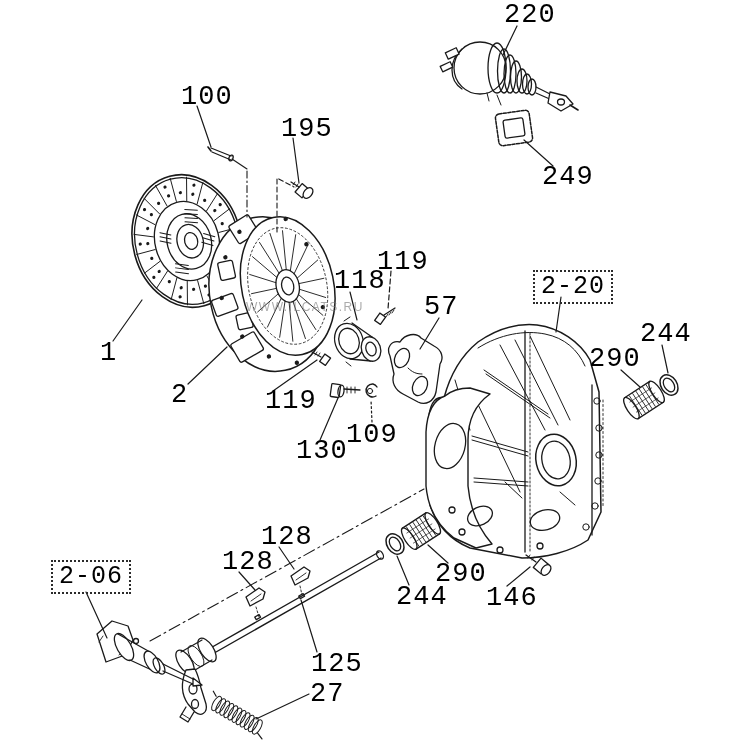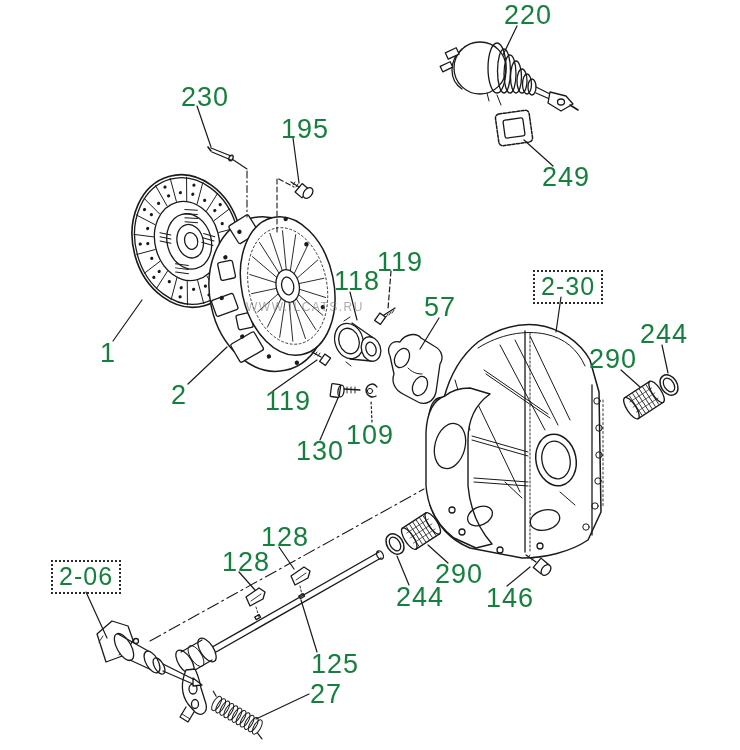--- a/index.html
+++ b/index.html
@@ -1,20 +1,20 @@
 <!DOCTYPE html>
 <html><head>
 <meta charset="utf-8">
 <style>
   html,body{margin:0;padding:0;background:#fff;}
   #stage{position:relative;width:740px;height:750px;background:#fff;overflow:hidden;
          font-family:"Liberation Sans",sans-serif;}
   #art{position:absolute;left:0;top:0;}
-  .plbl{position:absolute;font-size:27px;line-height:1;letter-spacing:1px;color:#15803d;
-        font-family:Liberation Sans, sans-serif;white-space:nowrap;}
+  .plbl{position:absolute;font-size:27px;line-height:1;letter-spacing:1px;color:#000000;
+        font-family:Liberation Mono, monospace;white-space:nowrap;}
   .plbl.boxed{border:2px dotted #2a2a2a;padding:2px 6px 3px 6px;font-size:25px;}
   #wm{position:absolute;left:246px;top:300px;color:rgba(120,120,120,.62);
       font-size:12px;line-height:1.18;letter-spacing:1.5px;white-space:nowrap;text-align:right;}
 </style>
 </head>
 <body>
 
 <div id="stage">
 
 <svg id="art" width="740" height="750" viewBox="0 0 740 750" fill="none" stroke="#1a1a1a" stroke-width="1.3" stroke-linecap="round" stroke-linejoin="round">
@@ -390,26 +390,26 @@
     <line x1="150" y1="641" x2="424" y2="489" stroke-dasharray="12 4 2 4"></line>
   </g>
 </svg>
 
 <div id="wm">
   <div>WWW.ILCATS.RU</div>
 </div>
 
 <div class="plbl" style="left:504px;top:2px">220</div>
 <div class="plbl" style="left:542px;top:164px">249</div>
-<div class="plbl" style="left:181px;top:84px">230</div>
+<div class="plbl" style="left:181px;top:84px">100</div>
 <div class="plbl" style="left:281px;top:116px">195</div>
 <div class="plbl" style="left:334px;top:268px">118</div>
 <div class="plbl" style="left:377px;top:249px">119</div>
 <div class="plbl" style="left:424px;top:294px">57</div>
-<div class="plbl boxed" style="left:533px;top:270px">2-30</div>
+<div class="plbl boxed" style="left:533px;top:270px">2-20</div>
 <div class="plbl" style="left:640px;top:321px">244</div>
 <div class="plbl" style="left:589px;top:346px">290</div>
 <div class="plbl" style="left:100px;top:340px">1</div>
 <div class="plbl" style="left:171px;top:382px">2</div>
 <div class="plbl" style="left:265px;top:388px">119</div>
 <div class="plbl" style="left:296px;top:438px">130</div>
 <div class="plbl" style="left:346px;top:422px">109</div>
 <div class="plbl boxed" style="left:51px;top:560px">2-06</div>
 <div class="plbl" style="left:222px;top:549px">128</div>
 <div class="plbl" style="left:261px;top:524px">128</div>

